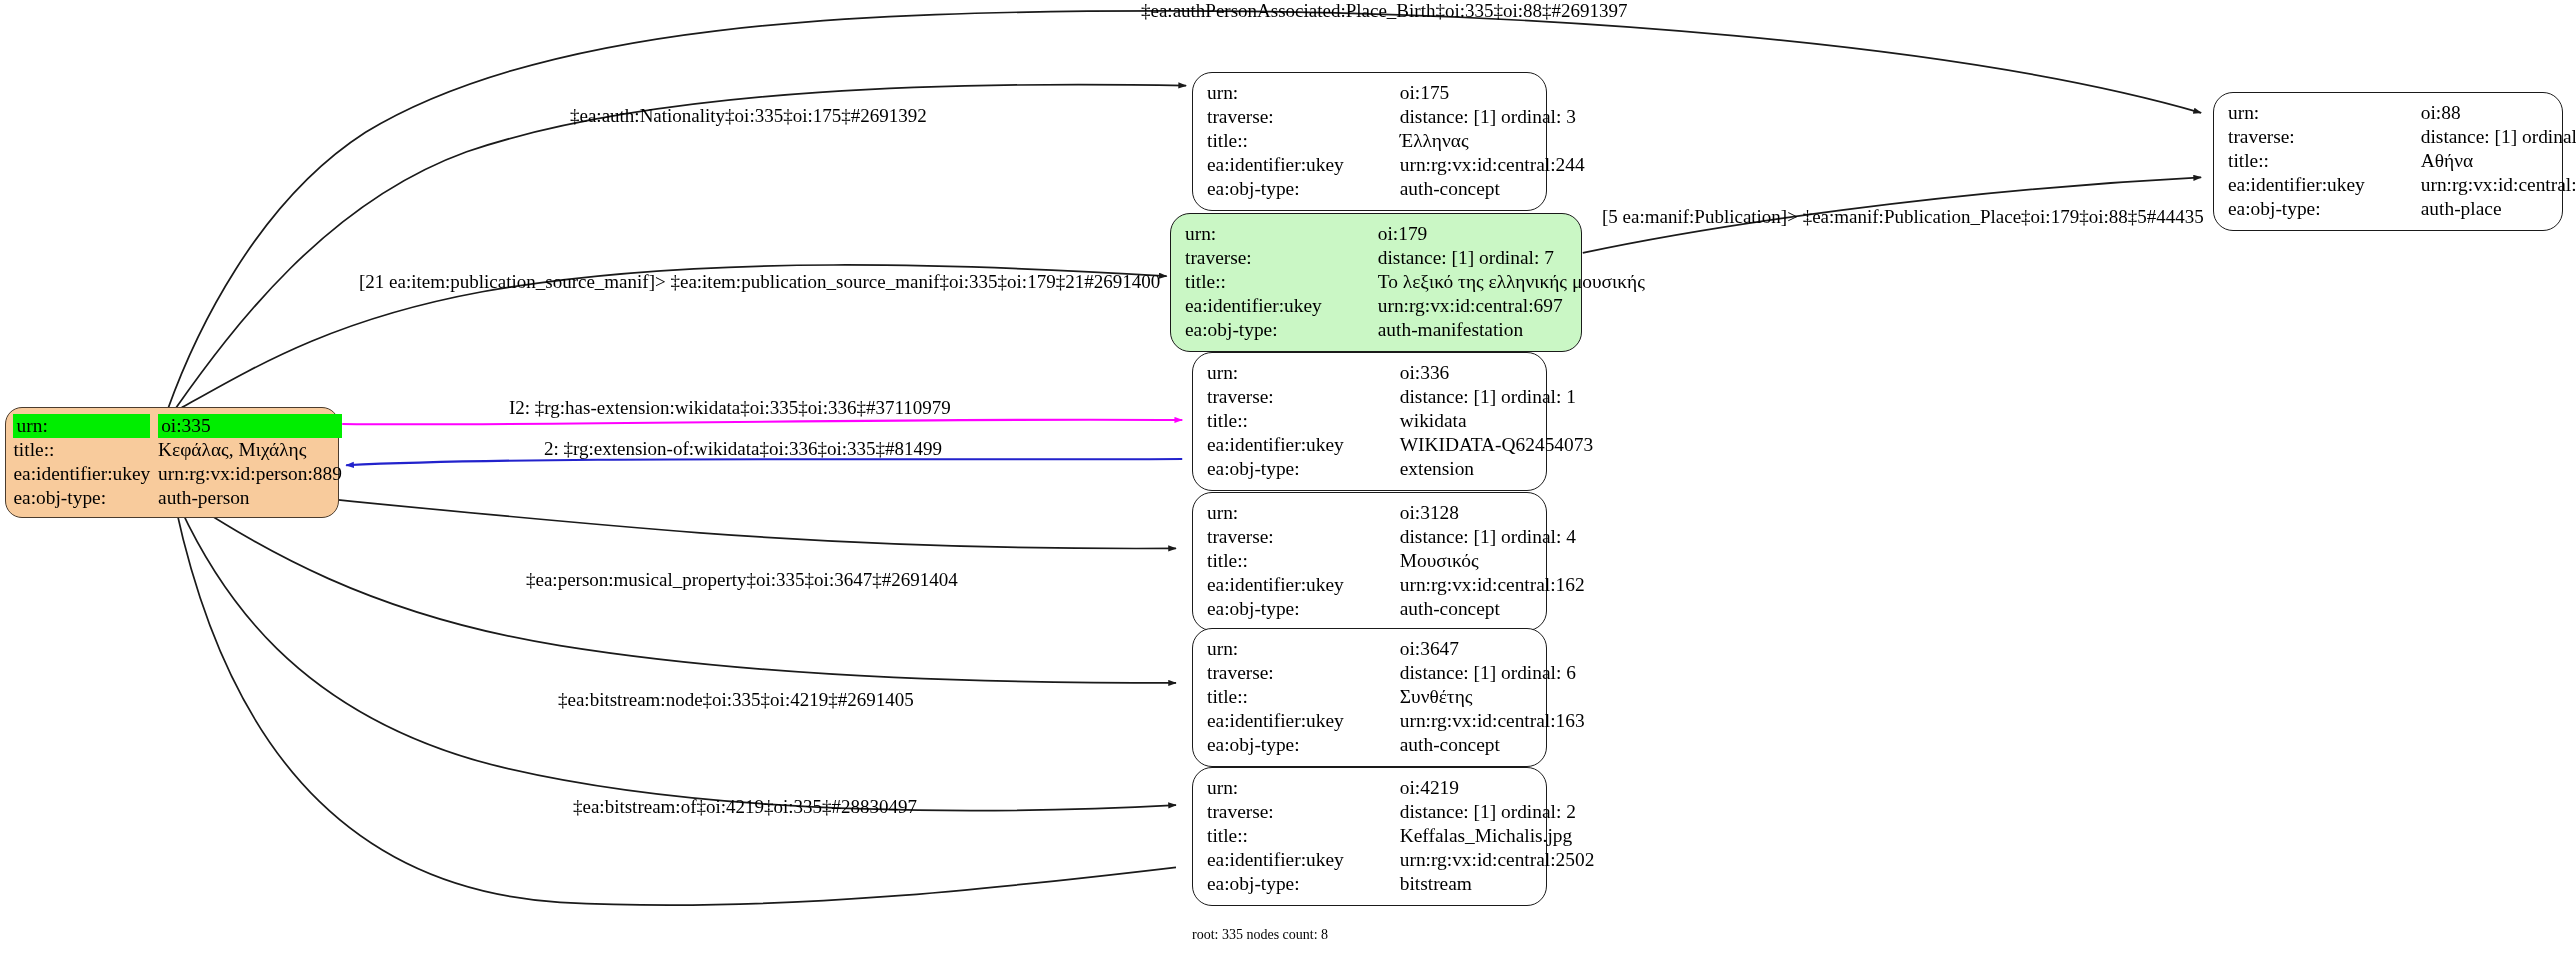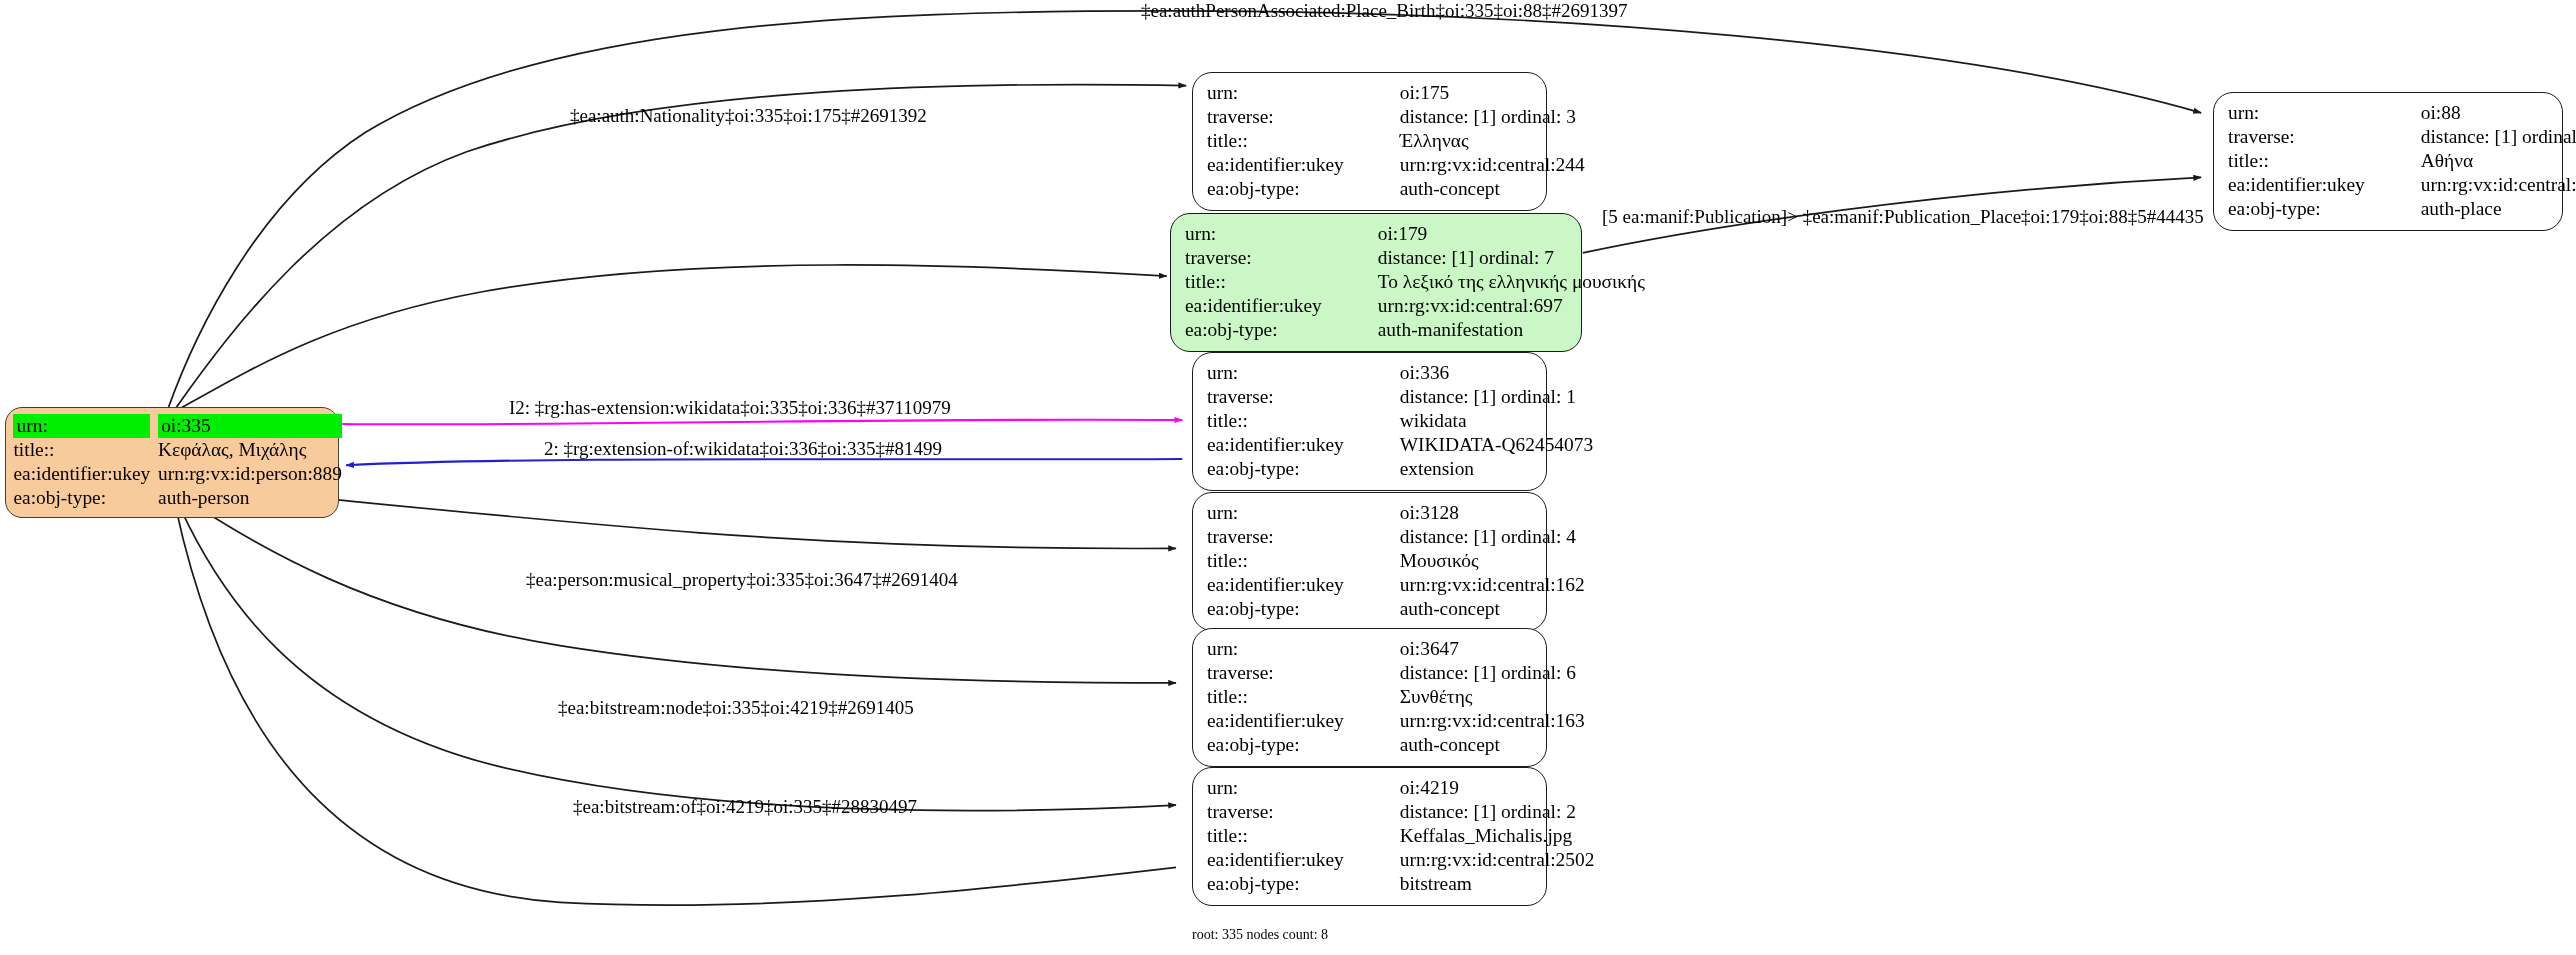--- a/index.html
+++ b/index.html
@@ -312,30 +312,31 @@
         <td class="v2">auth-place</td>
       </tr>
     </tbody>
       </table>
   </div>
 
   <div class="elabel" style="left:1141px;top:0px;">‡ea:authPersonAssociated:Place_Birth‡oi:335‡oi:88‡#2691397</div>
 
   <div class="elabel" style="left:570px;top:105px;">‡ea:auth:Nationality‡oi:335‡oi:175‡#2691392</div>
 
+  <div class="elabel" style="left:359px;top:271px;">[21 ea:item:publication_source_manif]&gt; ‡ea:item:publication_source_manif‡oi:335‡oi:179‡21#2691400</div>
 
   <div class="elabel" style="left:1602px;top:161px;margin-top:45px;">[5 ea:manif:Publication]&gt; ‡ea:manif:Publication_Place‡oi:179‡oi:88‡5#44435</div>
 
   <div class="elabel" style="left:509px;top:397px;text-align:center;">I2: ‡rg:has-extension:wikidata‡oi:335‡oi:336‡#37110979</div>
 
   <div class="elabel" style="left:544px;top:438px;">2: ‡rg:extension-of:wikidata‡oi:336‡oi:335‡#81499</div>
 
 
   <div class="elabel" style="left:526px;top:569px;">‡ea:person:musical_property‡oi:335‡oi:3647‡#2691404</div>
 
-  <div class="elabel" style="left:558px;top:689px;margin-top:8px;">‡ea:bitstream:node‡oi:335‡oi:4219‡#2691405</div>
+  <div class="elabel" style="left:558px;top:689px;">‡ea:bitstream:node‡oi:335‡oi:4219‡#2691405</div>
 
   <div class="elabel" style="left:573px;top:796px;">‡ea:bitstream:of‡oi:4219‡oi:335‡#28830497</div>
 
   <div class="footer" style="left:1192px;top:927px;">root: 335 nodes count: 8</div>
 
 </div>
 
 
 </body></html>

